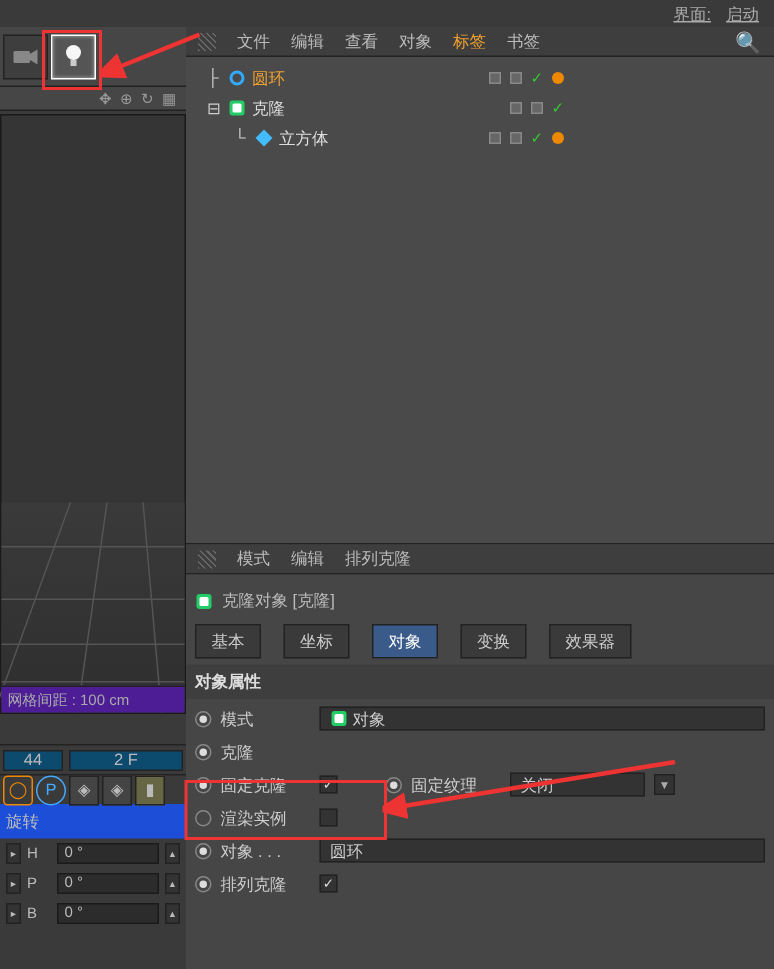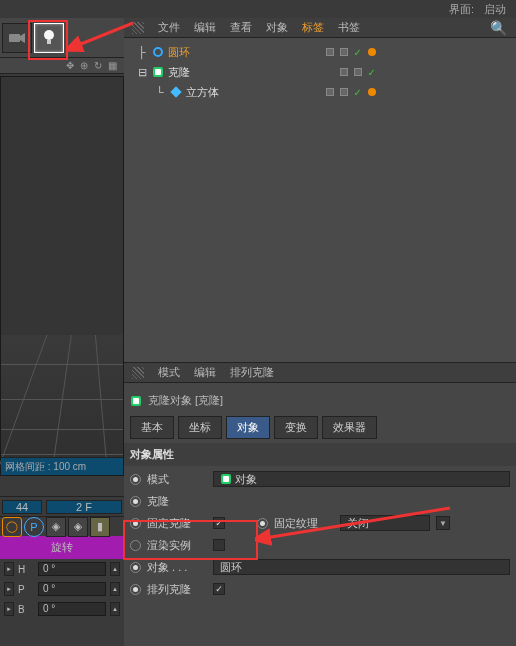--- a/index.html
+++ b/index.html
@@ -1,32 +1,32 @@
 <!DOCTYPE html>
 <html><head>
 <meta charset="utf-8">
 <style>
 * { margin: 0; padding: 0; box-sizing: border-box; font-family: "Microsoft YaHei", sans-serif; font-size: 11px; }
 body { background: #3a3a3a; color: #bbb; width: 516px; height: 646px; overflow: hidden; position: relative; }
 
 .topbar { position: absolute; top: 0; right: 0; height: 18px; display: flex; align-items: center; gap: 10px; padding-right: 10px; }
-.topbar span { color: #aaa; }
+.topbar span { color: #aaa; text-decoration: underline; }
 
 .left-col { position: absolute; left: 0; top: 18px; width: 124px; }
 .toolbar-l { height: 40px; background: #464646; display: flex; align-items: center; padding: 2px; gap: 2px; border-bottom: 1px solid #222; }
 .tool-btn { width: 30px; height: 30px; background: #3e3e3e; border: 1px solid #222; display: flex; align-items: center; justify-content: center; }
 .tool-btn.lit { background: #555; border: 1px solid #fff; box-shadow: inset 0 0 3px #fff8; }
 .mini-icons { height: 16px; background: #464646; display: flex; justify-content: flex-end; gap: 2px; padding: 2px 4px; border-bottom: 1px solid #222; }
 .mini-icons span { width: 12px; height: 12px; font-size: 10px; color: #999; }
 
 .viewport { position: absolute; left: 0; top: 76px; width: 124px; height: 400px; background: #353535; border: 1px solid #1a1a1a; }
 .grid-floor { position: absolute; bottom: 0; left: 0; right: 0; height: 140px; background: linear-gradient(#3a3a3a, #2e2e2e); }
 .grid-line-h { position: absolute; left: 0; right: 0; height: 1px; background: #555; }
 .grid-line-v { position: absolute; top: 0; bottom: 0; width: 1px; background: #555; }
-.vp-status { position: absolute; bottom: 0; left: 0; right: 0; height: 18px; background: #0c4a6e; border-top: 1px solid #222; display: flex; align-items: center; padding: 0 4px; color: #aaa; font-size: 10px; }
+.vp-status { position: absolute; bottom: 0; left: 0; right: 0; height: 18px; background: #4c1d95; border-top: 1px solid #222; display: flex; align-items: center; padding: 0 4px; color: #aaa; font-size: 10px; }
 
 .right-col { position: absolute; left: 124px; top: 18px; right: 0; bottom: 0; background: #464646; }
 .obj-menubar { height: 20px; background: #3e3e3e; display: flex; align-items: center; gap: 14px; padding: 0 8px; border-bottom: 1px solid #222; }
 .obj-menubar .hatch { width: 12px; height: 12px; background: repeating-linear-gradient(45deg,#666,#666 1px,#3e3e3e 1px,#3e3e3e 3px); }
 .obj-menubar span { color: #bbb; cursor: default; }
 .obj-menubar .active { color: #f0a030; }
 .obj-menubar .search { margin-left: auto; font-size: 14px; color: #888; }
 
 .obj-tree { height: 325px; background: #4a4a4a; border-bottom: 1px solid #222; padding: 4px 0; }
 .tree-row { display: flex; align-items: center; height: 20px; padding-left: 6px; gap: 4px; }
@@ -42,21 +42,21 @@
 .tag-dots { margin-left: auto; display: flex; gap: 6px; padding-right: 140px; align-items: center; }
 .dot-chk { color: #3c3; font-size: 10px; }
 .dot-o { width: 8px; height: 8px; background: #e80; border-radius: 50%; }
 .dot-sq { width: 8px; height: 8px; background: #666; border: 1px solid #888; }
 
 .attr-menubar { height: 20px; background: #3e3e3e; display: flex; align-items: center; gap: 14px; padding: 0 8px; border-bottom: 1px solid #222; }
 .attr-menubar .hatch { width: 12px; height: 12px; background: repeating-linear-gradient(45deg,#666,#666 1px,#3e3e3e 1px,#3e3e3e 3px); }
 
 .attr-panel { padding: 6px; background: #464646; }
 .attr-title { display: flex; align-items: center; gap: 6px; padding: 4px 0; }
-.tabs { display: flex; gap: 4px; margin: 4px 0; }
+.tabs { display: flex; gap: 15px; margin: 4px 0; }
 .tab { padding: 3px 10px; background: #3a3a3a; border: 1px solid #222; color: #ccc; }
 .tab.active { background: #3a5a8a; color: #fff; }
 .section-hdr { background: #3e3e3e; padding: 4px 6px; margin: 2px -6px; color: #ddd; font-weight: bold; }
 
 .prop-row { display: flex; align-items: center; height: 22px; gap: 6px; padding: 2px 0; }
 .radio { width: 11px; height: 11px; border: 1px solid #888; border-radius: 50%; display: inline-flex; align-items: center; justify-content: center; }
 .radio.on::after { content: ''; width: 5px; height: 5px; background: #ddd; border-radius: 50%; }
 .prop-label { width: 60px; color: #ccc; }
 .prop-field { flex: 1; height: 16px; background: #333; border: 1px solid #222; display: flex; align-items: center; padding: 0 6px; color: #ccc; }
 .prop-field.short { flex: 0 0 90px; }
@@ -68,21 +68,21 @@
 .arrow-svg { position: absolute; pointer-events: none; }
 
 .timeline { position: absolute; left: 0; bottom: 0; width: 124px; background: #3a3a3a; }
 .tl-row { display: flex; align-items: center; height: 20px; border-top: 1px solid #222; }
 .tl-num { width: 40px; text-align: center; background: #0c4a6e; border: 1px solid #222; margin: 2px; }
 .tl-btns { display: flex; gap: 2px; padding: 2px; }
 .tl-btn { width: 20px; height: 20px; background: #3a3a3a; border: 1px solid #222; display: flex; align-items: center; justify-content: center; }
 .tl-btn.o { border: 1px solid #e80; color: #e80; border-radius: 3px; }
 .tl-btn.p { border: 1px solid #4af; color: #4af; border-radius: 50%; }
 .tl-btn.d { background: #444; }
-.rot-hdr { text-align: center; padding: 4px; background: #a21caf; }
+.rot-hdr { padding: 4px; background: #1d4ed8; }
 .coord-row { display: flex; align-items: center; height: 20px; gap: 4px; padding: 0 4px; }
 .coord-row .lbl { width: 16px; font-size: 10px; }
 .coord-row .fld { flex: 1; height: 14px; background: #2c2c2c; border: 1px solid #1a1a1a; padding: 0 4px; font-size: 10px; }
 .coord-row .spn { width: 10px; height: 14px; background: #333; border: 1px solid #222; font-size: 7px; display: flex; align-items: center; justify-content: center; }
 </style>
 </head>
 <body>
 
 <div class="topbar">
   <span>界面:</span>

